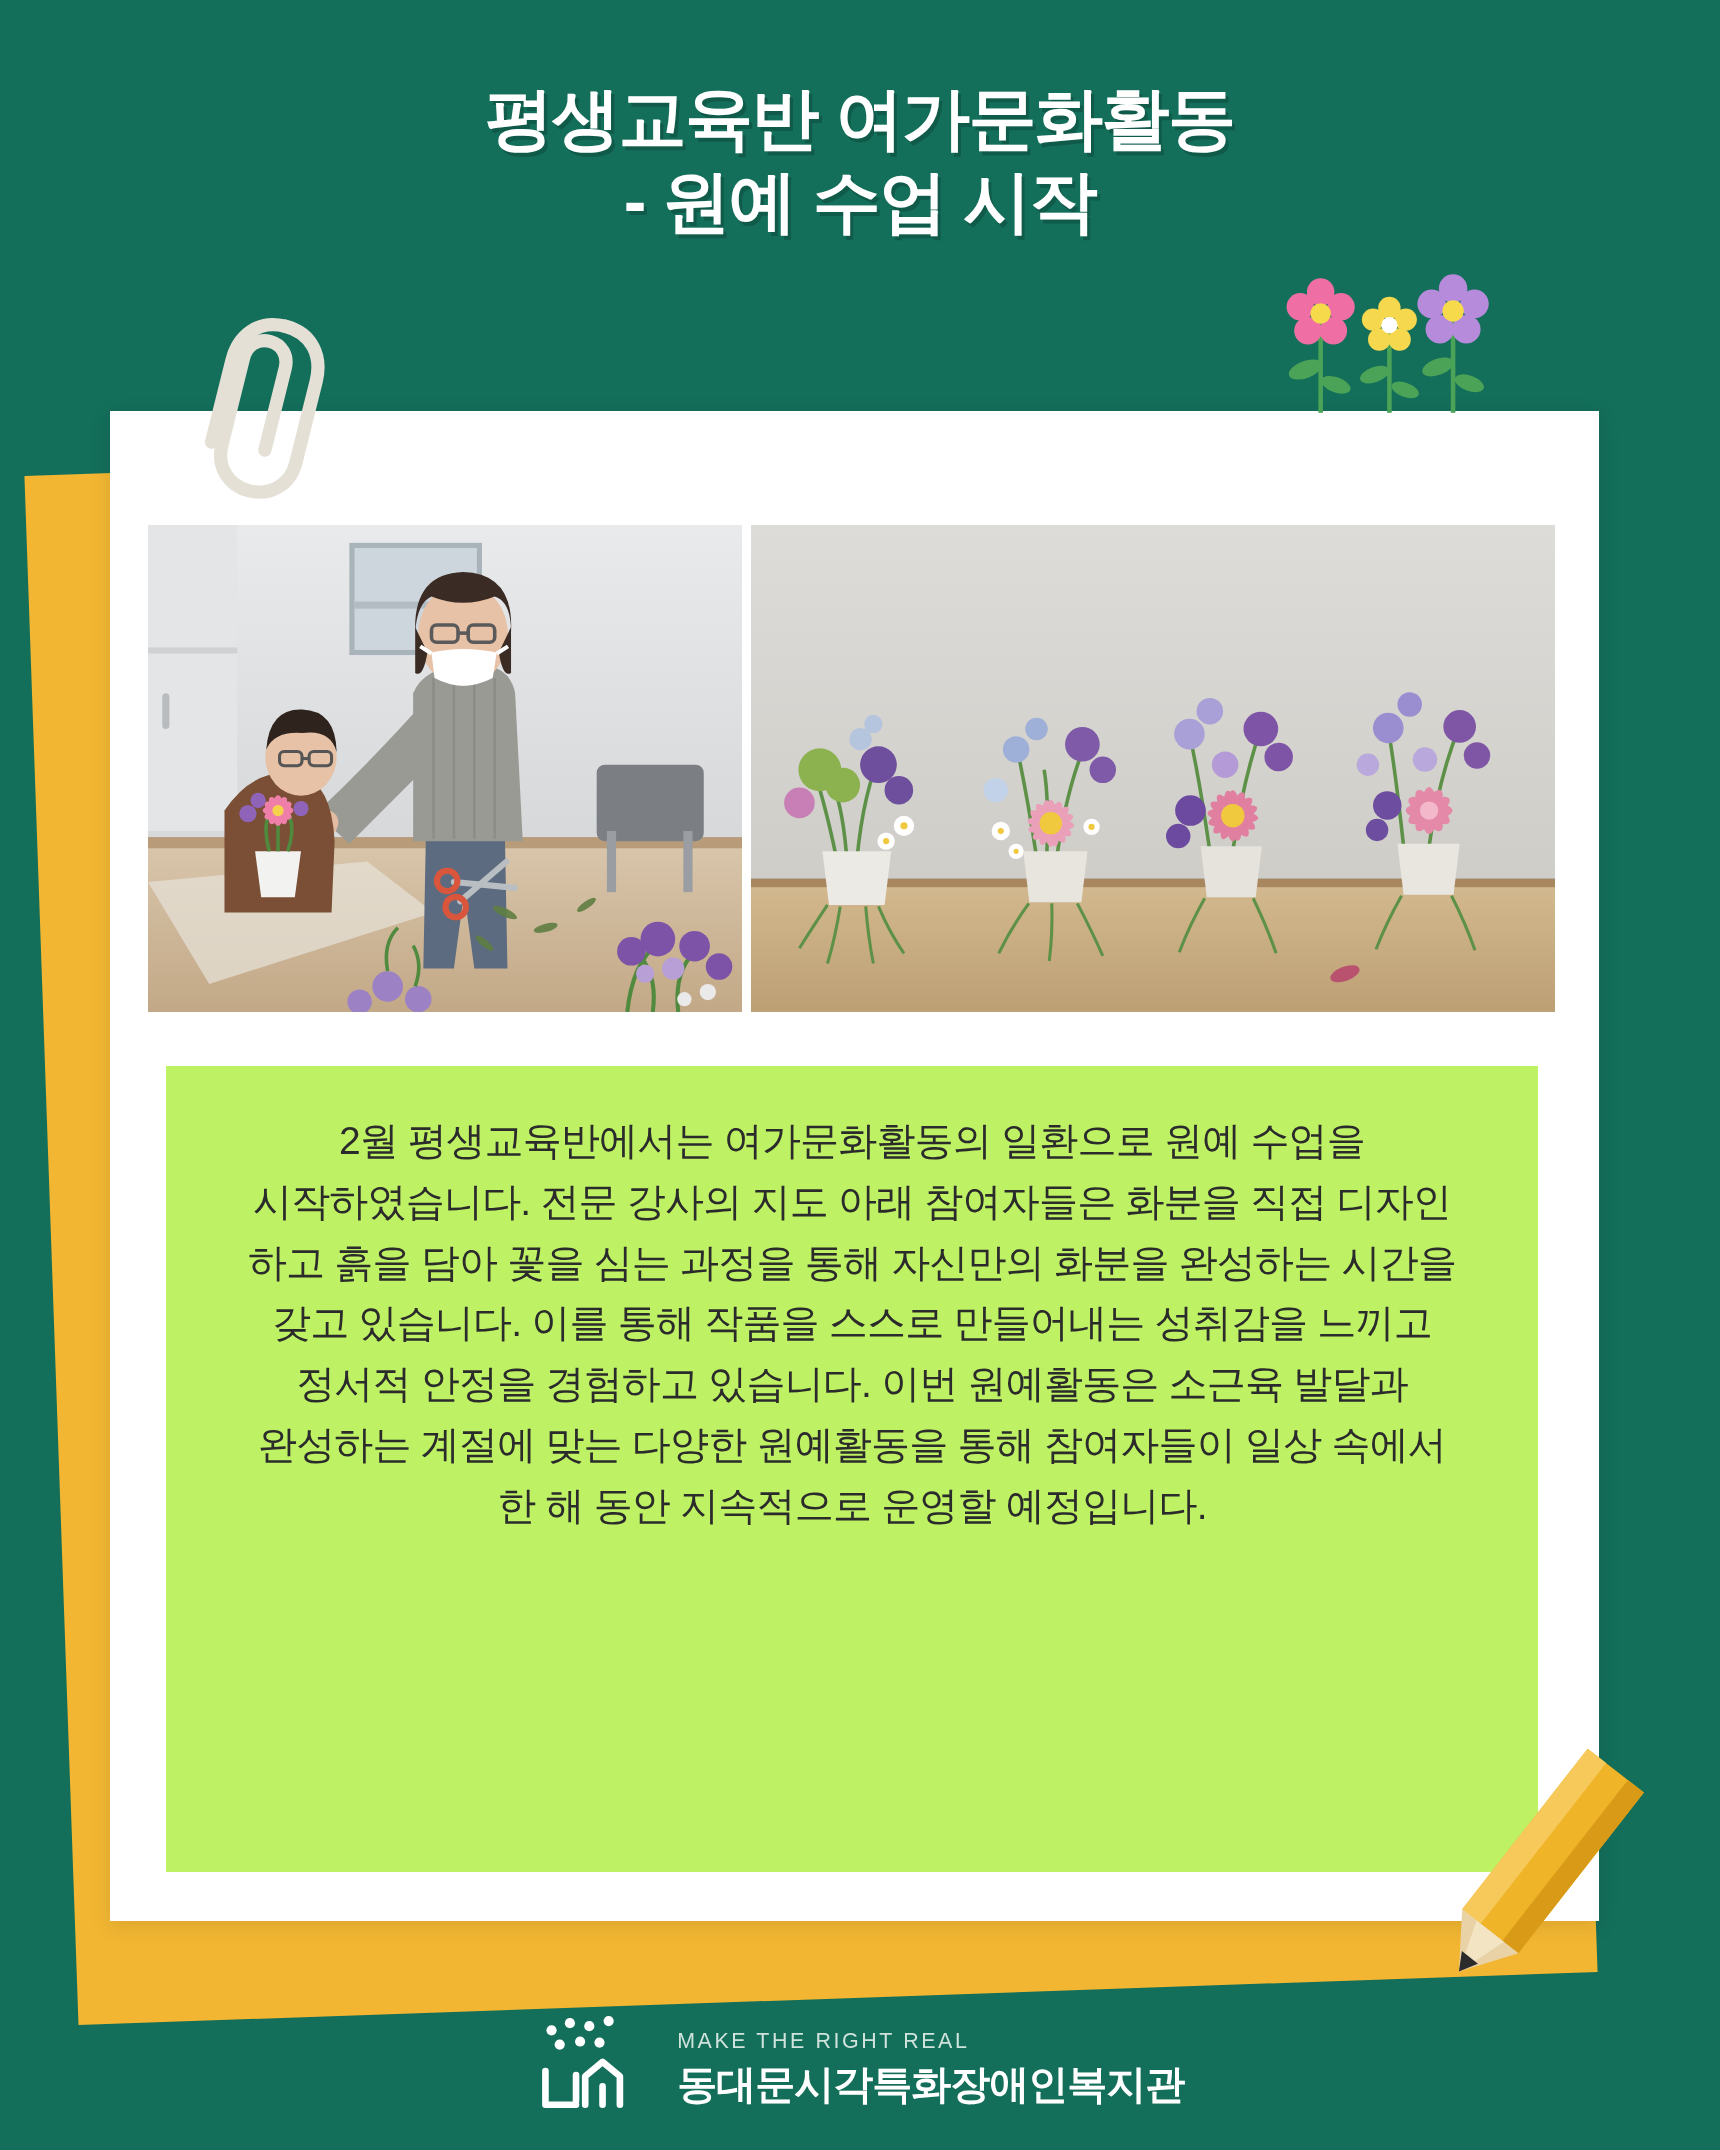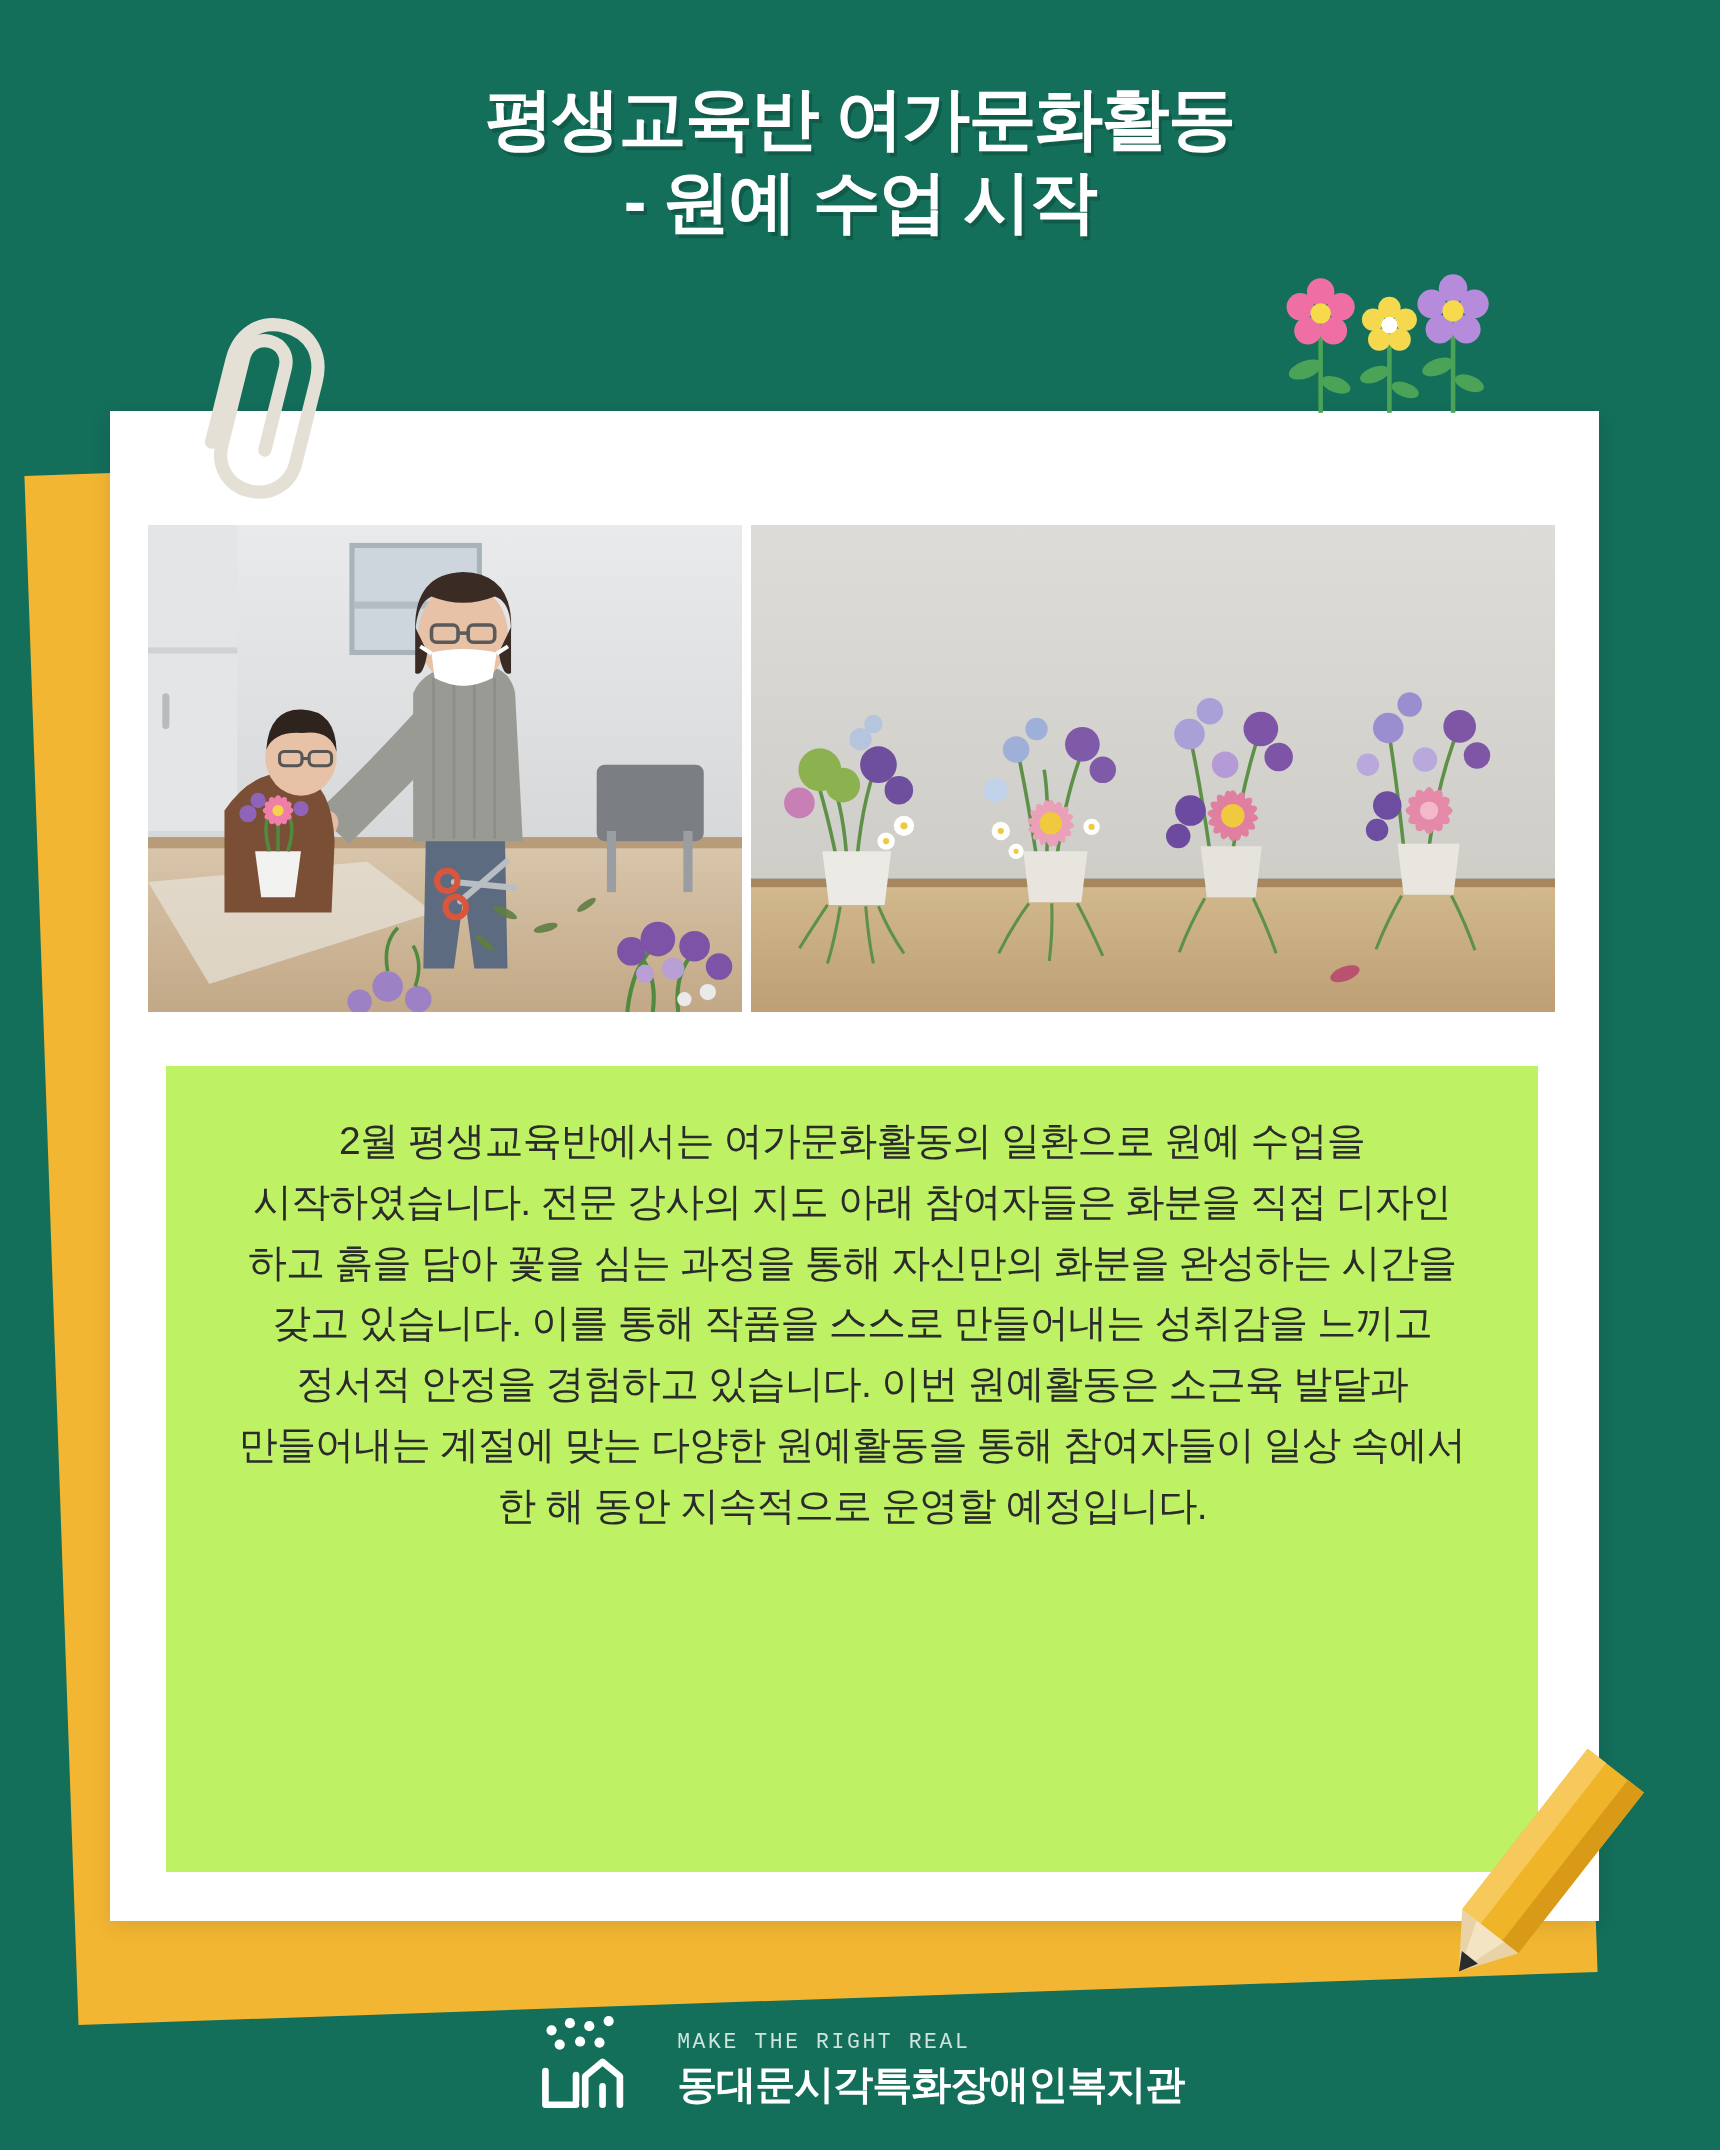--- a/index.html
+++ b/index.html
@@ -146,21 +146,20 @@
     align-items: flex-end;
     gap: 13.3px;
   }
   .footer-mark { width: 128px; height: 102px; position: relative; }
   .footer-texts { display: flex; flex-direction: column; gap: 3.1px; padding-bottom: 4.1px; }
   .footer-tagline {
     font-size: 21.4px;
     letter-spacing: 2.6px;
     color: #cfe3dc;
     font-weight: 500;
-    font-family: Liberation Mono, monospace;
   }
   .footer-name {
     font-size: 40px;
     color: #ffffff;
     font-weight: bold;
     letter-spacing: -1px;
   }
 </style>
 </head>
 <body>
@@ -585,21 +584,21 @@
       </svg>
     </div>
   </div>
 
   <div class="text-panel">
     <div class="body-line">2월  평생교육반에서는 여가문화활동의 일환으로 원예 수업을</div>
     <div class="body-line">시작하였습니다. 전문 강사의 지도 아래 참여자들은 화분을 직접 디자인</div>
     <div class="body-line">하고 흙을 담아 꽃을 심는 과정을 통해 자신만의 화분을 완성하는 시간을</div>
     <div class="body-line">갖고 있습니다. 이를 통해 작품을 스스로 만들어내는 성취감을 느끼고</div>
     <div class="body-line">정서적 안정을 경험하고 있습니다. 이번 원예활동은 소근육 발달과</div>
-    <div class="body-line">만들어내는 계절에 맞는 다양한 원예활동을 통해 참여자들이 일상 속에서</div>
+    <div class="body-line">완성하는 계절에 맞는 다양한 원예활동을 통해 참여자들이 일상 속에서</div>
     <div class="body-line">한 해 동안 지속적으로 운영할 예정입니다.</div>
   </div>
 
   <div class="pencil">
     <svg width="265" height="286" viewBox="0 0 520 560" xmlns="http://www.w3.org/2000/svg">
       <g transform="rotate(38 260 280)">
 
         <rect x="190" y="40" width="140" height="400" fill="#f0b429"></rect>
         <rect x="190" y="40" width="46" height="400" fill="#f6c95a"></rect>
         <rect x="290" y="40" width="40" height="400" fill="#d99b17"></rect>

